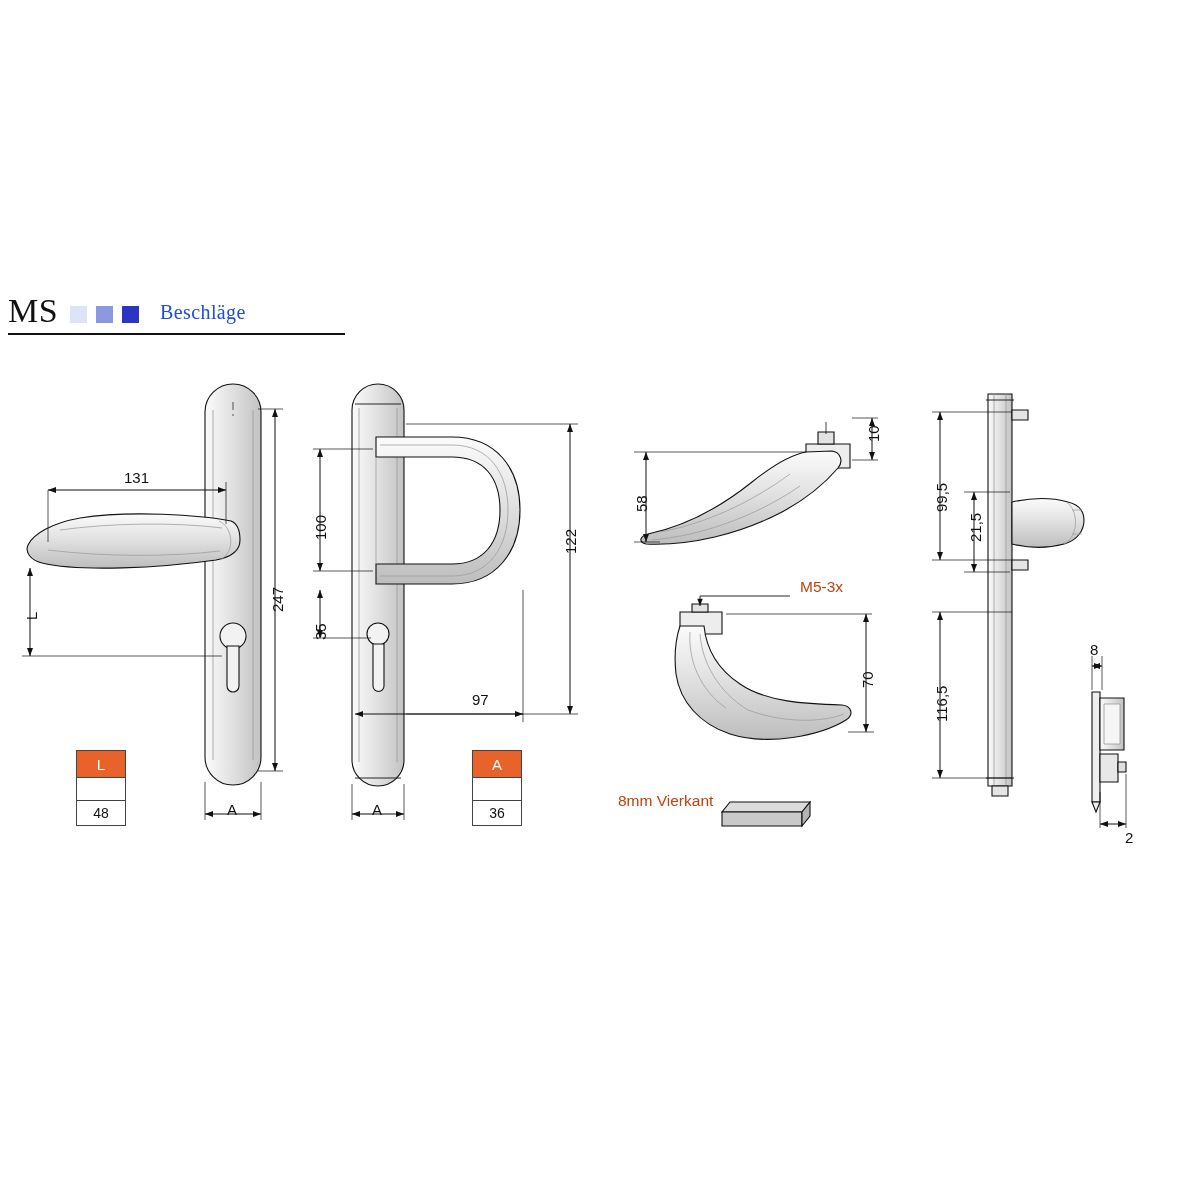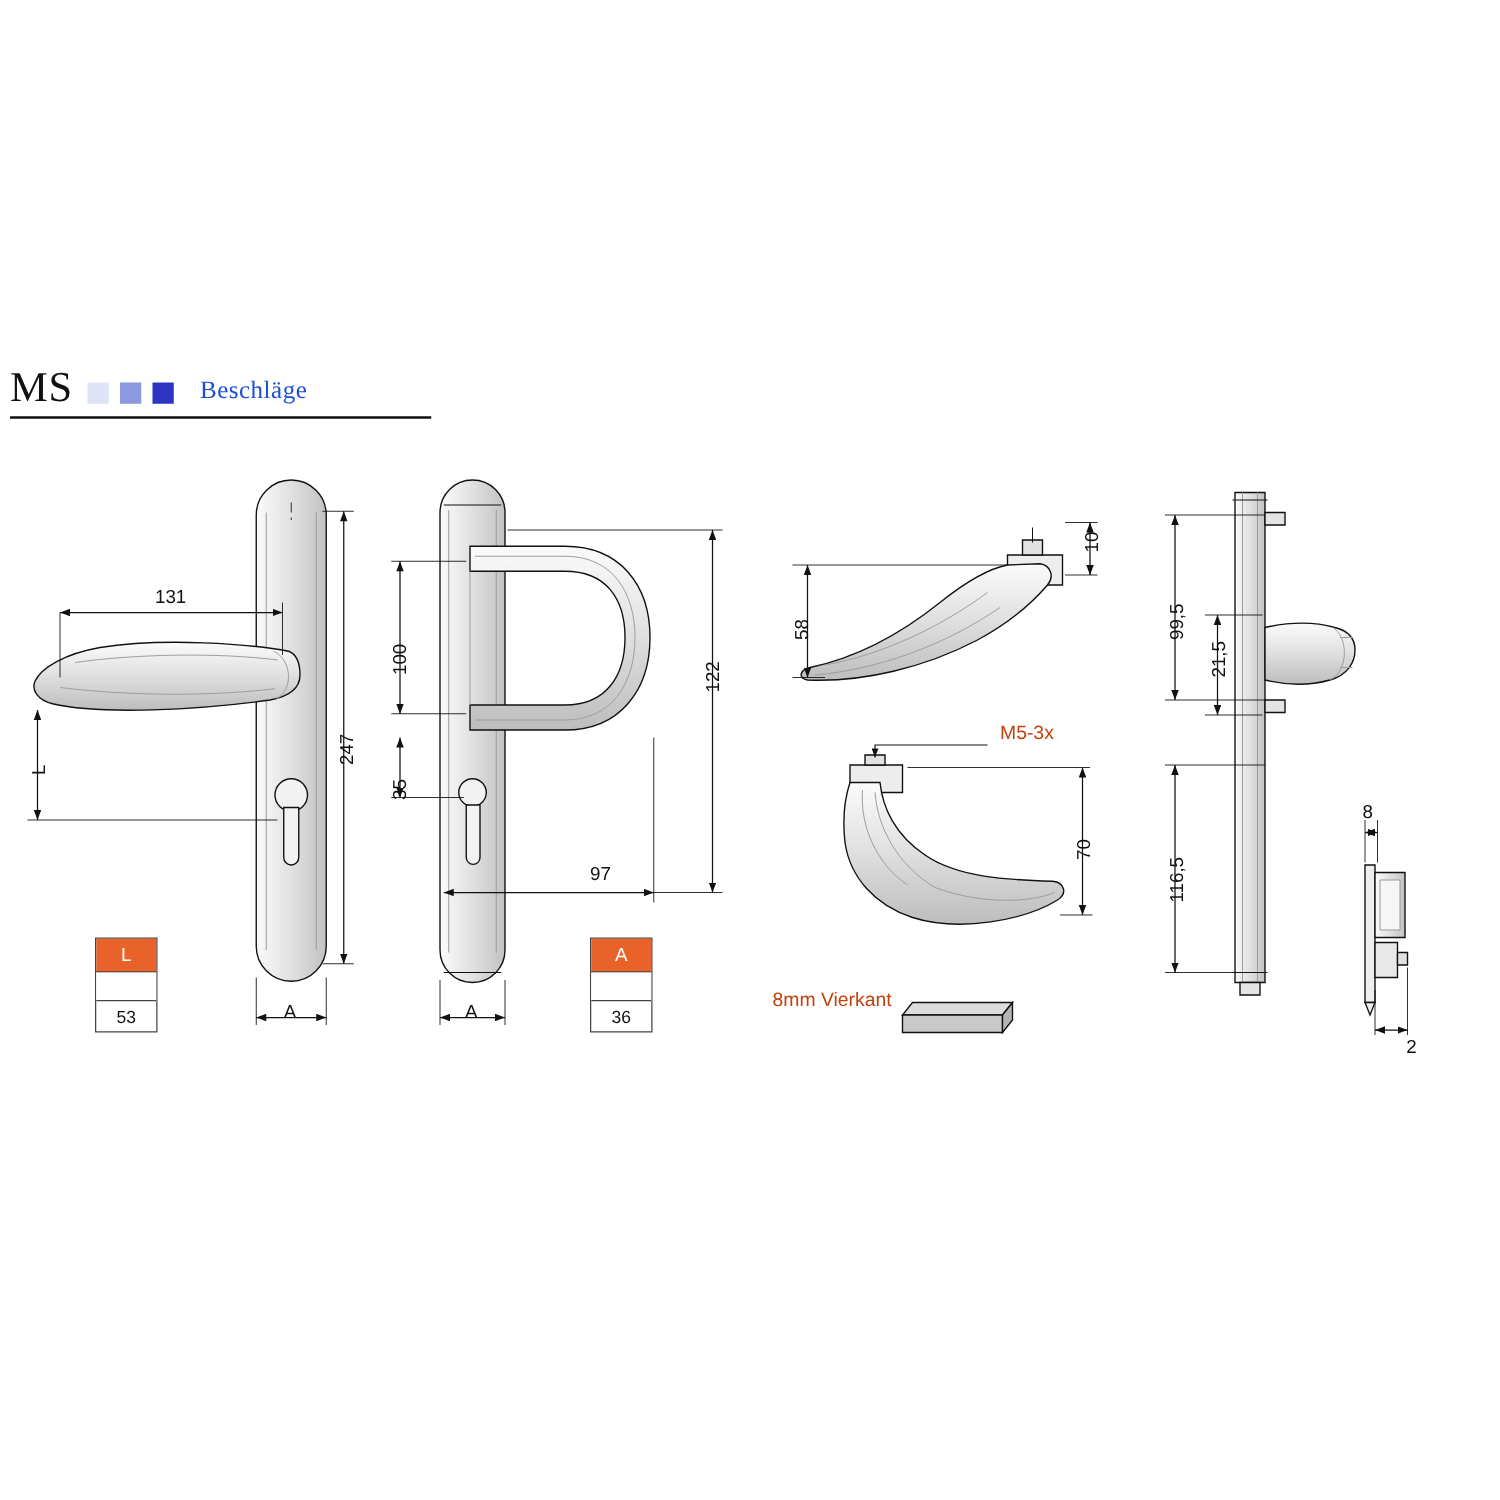--- a/index.html
+++ b/index.html
@@ -375,21 +375,21 @@
   <div class="dim-txt rot" style="left:934px; top:500px;">99,5</div>
   <div class="dim-txt rot" style="left:968px; top:530px;">21,5</div>
   <div class="dim-txt rot" style="left:934px; top:710px;">116,5</div>
 
   <div class="dim-txt" style="left:1090px; top:630px;">8</div>
   <div class="dim-txt" style="left:1125px; top:818px;">2</div>
 
   <div class="chip" style="left:76px; top:738px;">
     <div class="chip-top" style="background:#e8622a;">L</div>
     <div class="chip-mid"></div>
-    <div class="chip-bot">53</div>
+    <div class="chip-bot">48</div>
   </div>
 
   <div class="chip" style="left:472px; top:738px;">
     <div class="chip-top" style="background:#e8622a;">A</div>
     <div class="chip-mid"></div>
     <div class="chip-bot">36</div>
   </div>
 
   <div class="note" style="left:618px; top:780px;">8mm Vierkant</div>
 

